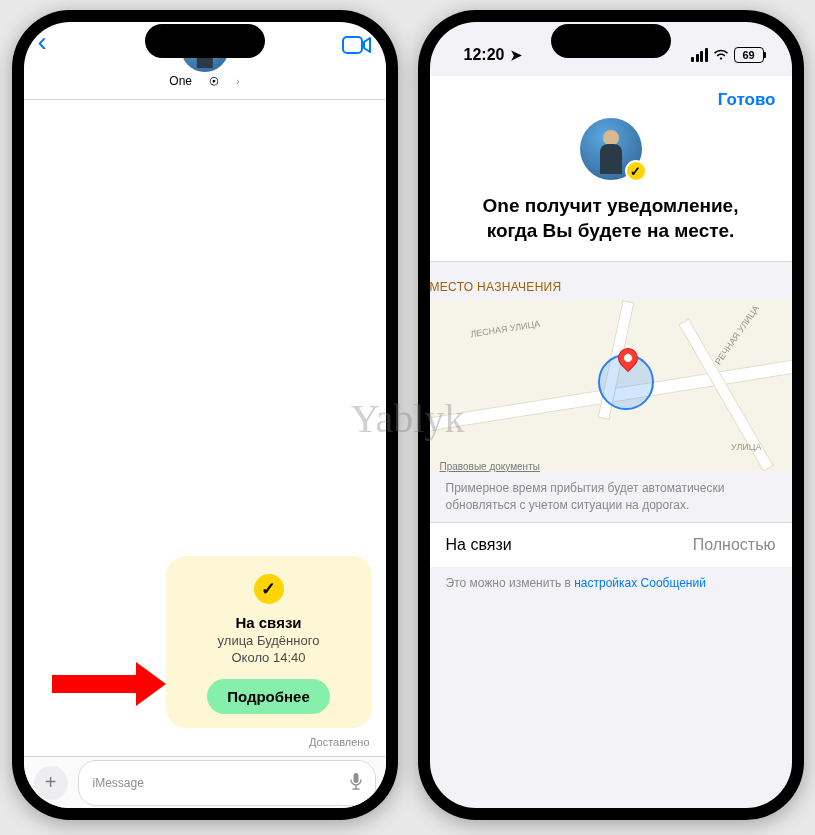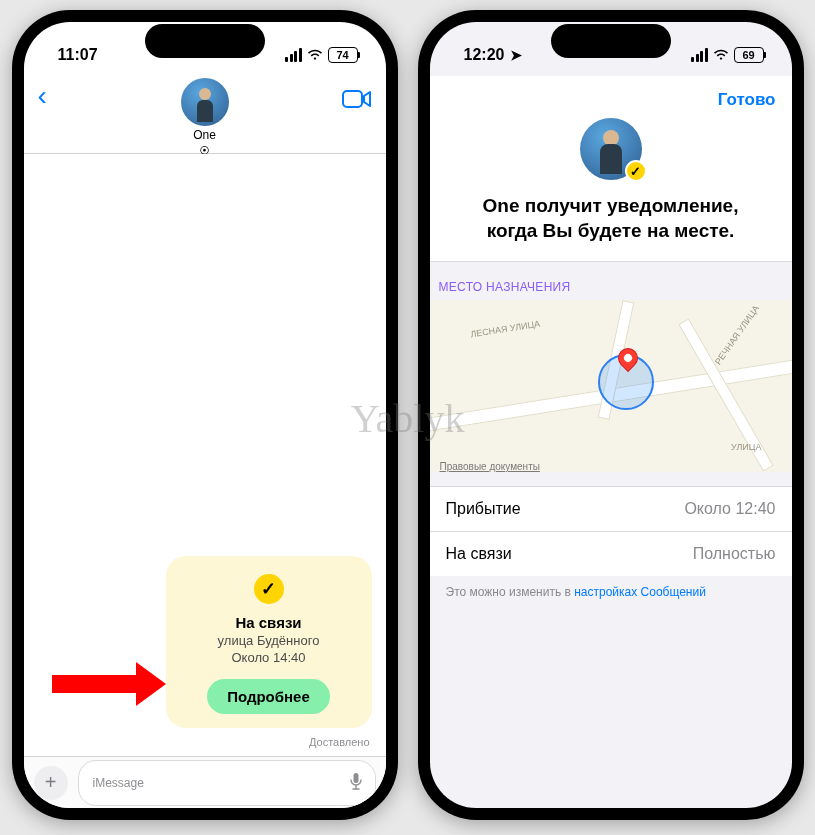--- a/index.html
+++ b/index.html
@@ -46,21 +46,21 @@
   .msg-header {
     height: 78px; border-bottom: .5px solid #d1d1d6;
     display: flex; align-items: flex-start; padding: 4px 14px 0;
     position: relative;
   }
   .back-btn { color:#007aff; font-size:28px; font-weight:400; width:30px; }
   .header-center { position:absolute; left:50%; transform:translateX(-50%); top:2px; display:flex; flex-direction:column; align-items:center; }
   .avatar { width:48px; height:48px; border-radius:50%; background: radial-gradient(circle at 40% 30%, #5aa7e0, #2e5d8f); position:relative; overflow:hidden; }
   .avatar::after{content:"";position:absolute;bottom:4px;left:50%;transform:translateX(-50%);width:16px;height:22px;background:#2b3a47;border-radius:6px 6px 0 0;}
   .avatar::before{content:"";position:absolute;top:10px;left:50%;transform:translateX(-50%);width:12px;height:12px;background:#d9b892;border-radius:50%;}
-  .contact-row { display:flex; align-items:center; gap:3px; font-size:12px; color:#000; margin-top:2px;flex-direction:column;}
+  .contact-row { display:flex; align-items:center; gap:17px; font-size:12px; color:#000; margin-top:2px;}
   .contact-row .chev{color:#8e8e93; font-size:11px;}
   .video-btn { color:#007aff; margin-left:auto; margin-top:8px; }
 
   .chat-body { flex:1; background:#fff; position:relative; }
 
   .checkin-card {
     position:absolute; right:14px; bottom:28px;
     width: 206px; background:#fdf7d5; border-radius:20px;
     padding: 18px 12px 14px; display:flex; flex-direction:column; align-items:center;
   }
@@ -110,21 +110,21 @@
     position:absolute; right: calc(50% - 36px); bottom:-2px;
     width:22px;height:22px;border-radius:50%;background:#ffd400;border:2px solid #fff;
     display:flex;align-items:center;justify-content:center;font-size:13px;font-weight:800;
   }
   .headline { text-align:center; font-size:19px; font-weight:700; margin-top:14px; line-height:1.3;}
   .cancel-btn {
     margin-top:18px; width:100%; background:#eef0f4; color:#007aff;
     border:1.5px solid #ef2c1f; font-size:16px; padding:12px 0; border-radius:4px;
   }
 
-  .section-label { font-size:12px; color:#8b5cf6; padding: 18px 9px 6px; text-transform:uppercase; letter-spacing:.3px;}
+  .section-label { font-size:12px; color:#a16207; padding: 18px 0 6px; text-transform:uppercase; letter-spacing:.3px;}
   .map {
     height:172px; margin:0; background:#f6f3e9; position:relative; overflow:hidden;
   }
   .road { position:absolute; background:#fff; border:1px solid #e2ddc8;}
   .r1{ width:480px;height:14px; top:84px; left:-30px; transform:rotate(-9deg);}
   .r2{ width:12px; height:120px; top:0; left:180px; transform:rotate(12deg);}
   .r3{ width:12px; height:170px; top:10px; left:290px; transform:rotate(-30deg);}
   .pin-radius{position:absolute; top:54px; left:168px; width:56px;height:56px;border-radius:50%;background:rgba(0,122,255,.18);border:2px solid #2d7ff4;}
   .pin { position:absolute; top:48px; left:188px; display:flex;flex-direction:column;align-items:center;}
   .pin-head{width:20px;height:20px;border-radius:50% 50% 50% 0;background:#ff3b30;transform:rotate(-45deg);border:1px solid #c22;}
@@ -150,35 +150,20 @@
 </head>
 <body>
 
 <div class="watermark">Yablyk</div>
 
 <div class="phones">
 
   <div class="phone">
     <div class="island"></div>
     <div class="screen">
-      <div class="status-bar">
-        <span>11:07</span>
-        <div class="status-right">
-          <span class="signal">
-              <span></span>
-              <span></span>
-              <span></span>
-              <span></span>
-            </span>
-          <svg class="wifi" viewBox="0 0 20 14">
-              <path d="M10 13c.8 0 1.5-.7 1.5-1.5S10.8 10 10 10s-1.5.7-1.5 1.5S9.2 13 10 13zm-4-4.2c2.2-2.2 5.8-2.2 8 0l1.4-1.4c-3-3-7.8-3-10.8 0L6 8.8zM2.6 5.4c4.1-4.1 10.7-4.1 14.8 0L18.8 4C13.9-.9 6.1-.9 1.2 4l1.4 1.4z" fill="#000"></path>
-            </svg>
-          <span class="battery">74</span>
-        </div>
-      </div>
 
       <div class="msg-header">
         <span class="back-btn">‹</span>
         <div class="header-center">
           <div class="avatar"></div>
           <div class="contact-row">
             <span>One</span>
             <span style="font-size:10px">⦿</span>
             <span class="chev">›</span>
           </div>
@@ -263,24 +248,21 @@
         <div class="street-label sl1">ЛЕСНАЯ УЛИЦА</div>
         <div class="street-label sl2">РЕЧНАЯ УЛИЦА</div>
         <div class="street-label sl3">УЛИЦА</div>
         <div class="pin-radius"></div>
         <div class="pin">
             <div class="pin-head"></div>
           </div>
         <div class="legal">Правовые документы</div>
       </div>
 
-      <div class="list-cell" style="margin-top:14px">
-        <span>Прибытие</span>
-        <span class="cell-val">Около 12:40</span>
-      </div>
+      <div class="footer-note">Примерное время прибытия будет автоматически обновляться с учетом ситуации на дорогах.</div>
 
       <div class="list-cell">
         <span>На связи</span>
         <span class="cell-val">Полностью</span>
       </div>
       <div class="footer-note">
         <span>Это можно изменить в </span><span class="link">настройках Сообщений</span>
       </div>
 
     </div>

